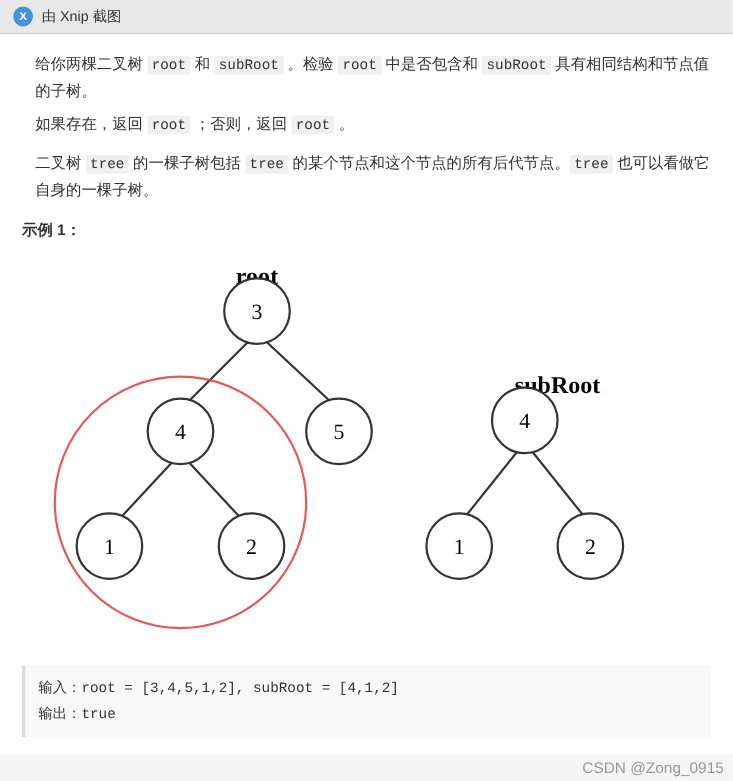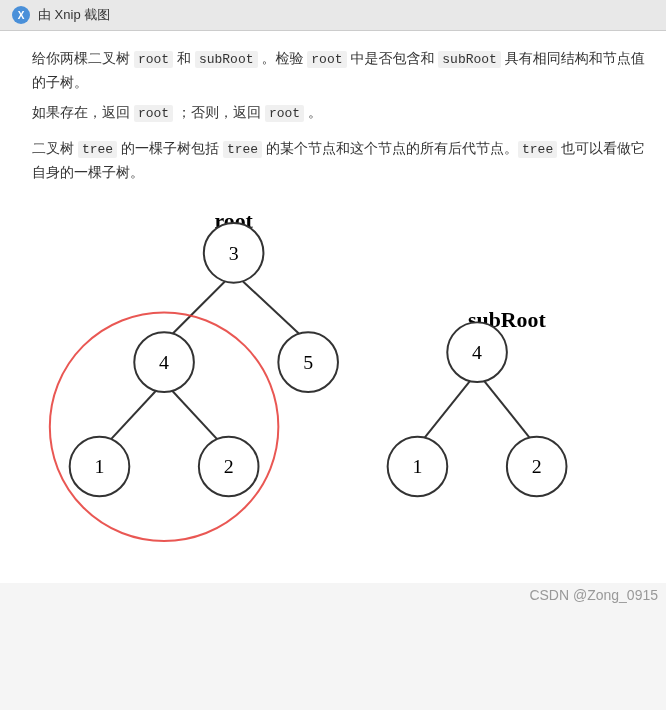--- a/index.html
+++ b/index.html
@@ -106,20 +106,21 @@
     <p>
       如果存在，返回 <code>root</code> ；否则，返回 <code>root</code> 。
     </p>
   </div>
   <div class="problem-desc">
     <p>
       二叉树 <code>tree</code> 的一棵子树包括 <code>tree</code> 的某个节点和这个节点的所有后代节点。<code>tree</code> 也可以看做它自身的一棵子树。
     </p>
   </div>
 
+  <div class="example-label">示例 1：</div>
 
   <div class="diagram-area">
     <svg class="tree-svg" viewBox="0 0 630 370">
 
       <text x="215" y="30" font-size="22" font-weight="bold" font-family="serif" text-anchor="middle">root</text>
 
       <line x1="215" y1="75" x2="145" y2="145" stroke="#333" stroke-width="2"></line>
 
       <line x1="215" y1="75" x2="290" y2="145" stroke="#333" stroke-width="2"></line>
 
@@ -154,20 +155,28 @@
       <text x="460" y="162" font-size="20" text-anchor="middle" font-family="serif">4</text>
 
       <circle cx="400" cy="270" r="30" fill="white" stroke="#333" stroke-width="2"></circle>
       <text x="400" y="277" font-size="20" text-anchor="middle" font-family="serif">1</text>
 
       <circle cx="520" cy="270" r="30" fill="white" stroke="#333" stroke-width="2"></circle>
       <text x="520" y="277" font-size="20" text-anchor="middle" font-family="serif">2</text>
     </svg>
   </div>
 
+  <div class="input-output">
+    <div>
+      <span class="code-inline">输入：root = [3,4,5,1,2], subRoot = [4,1,2]</span>
+    </div>
+    <div>
+      <span class="code-inline">输出：true</span>
+    </div>
+  </div>
 </div>
 
 <div class="footer-note">
   <span>CSDN @Zong_0915</span>
 </div>
 
 <div class="example2-label">
   
 </div>
 

